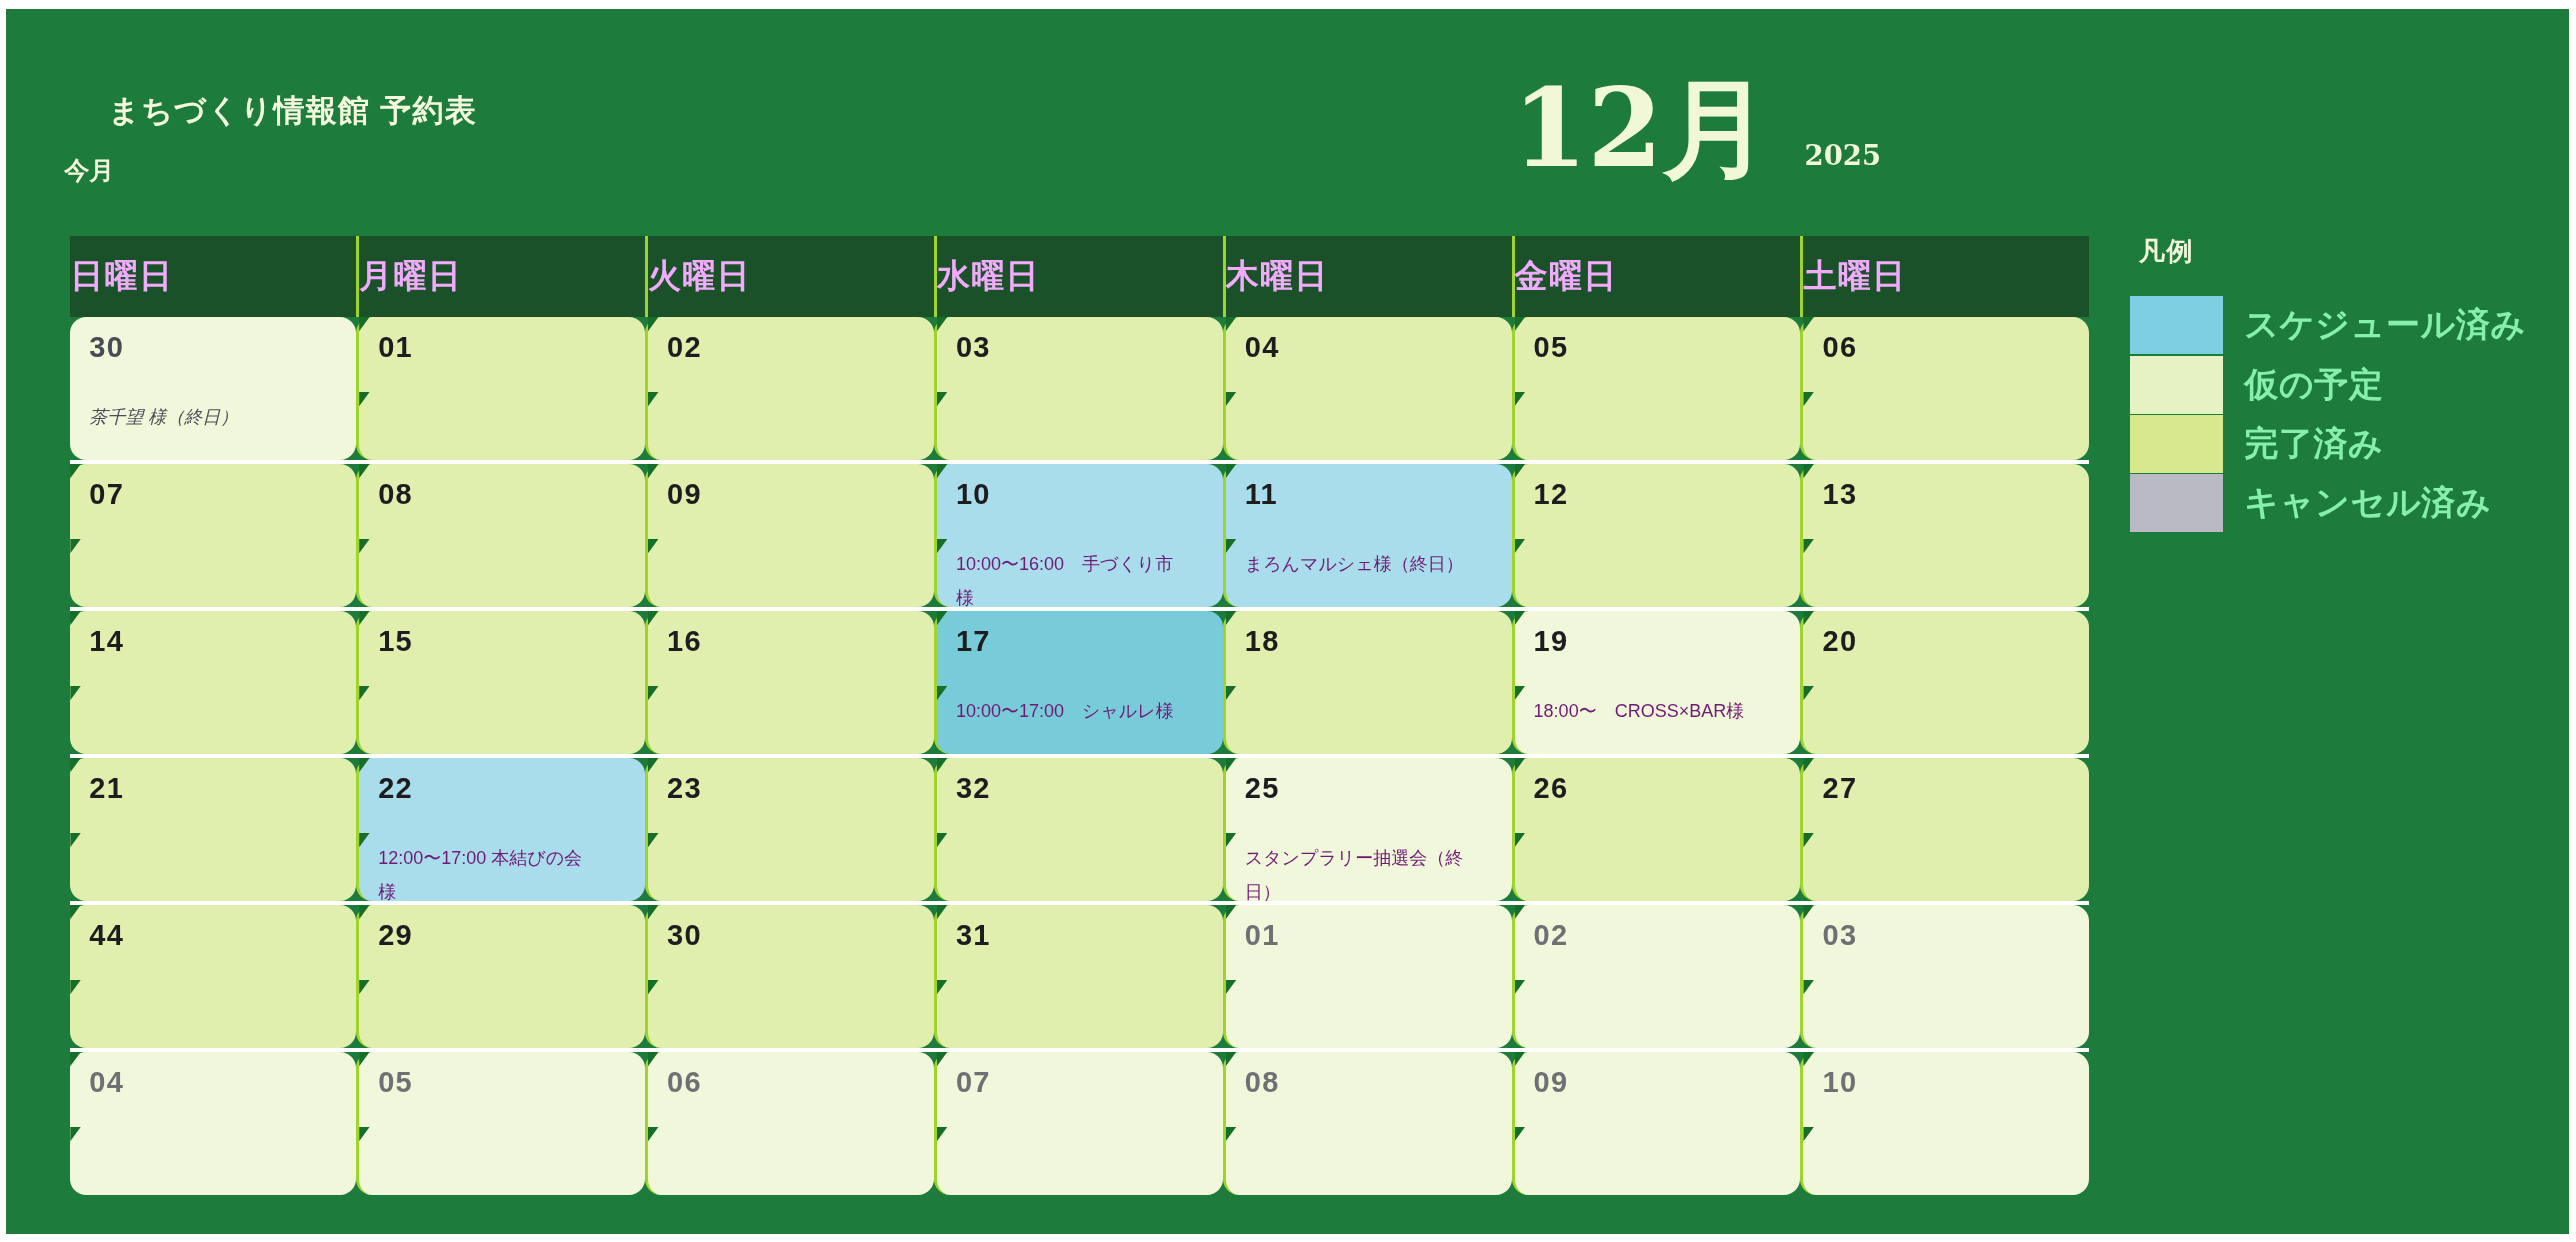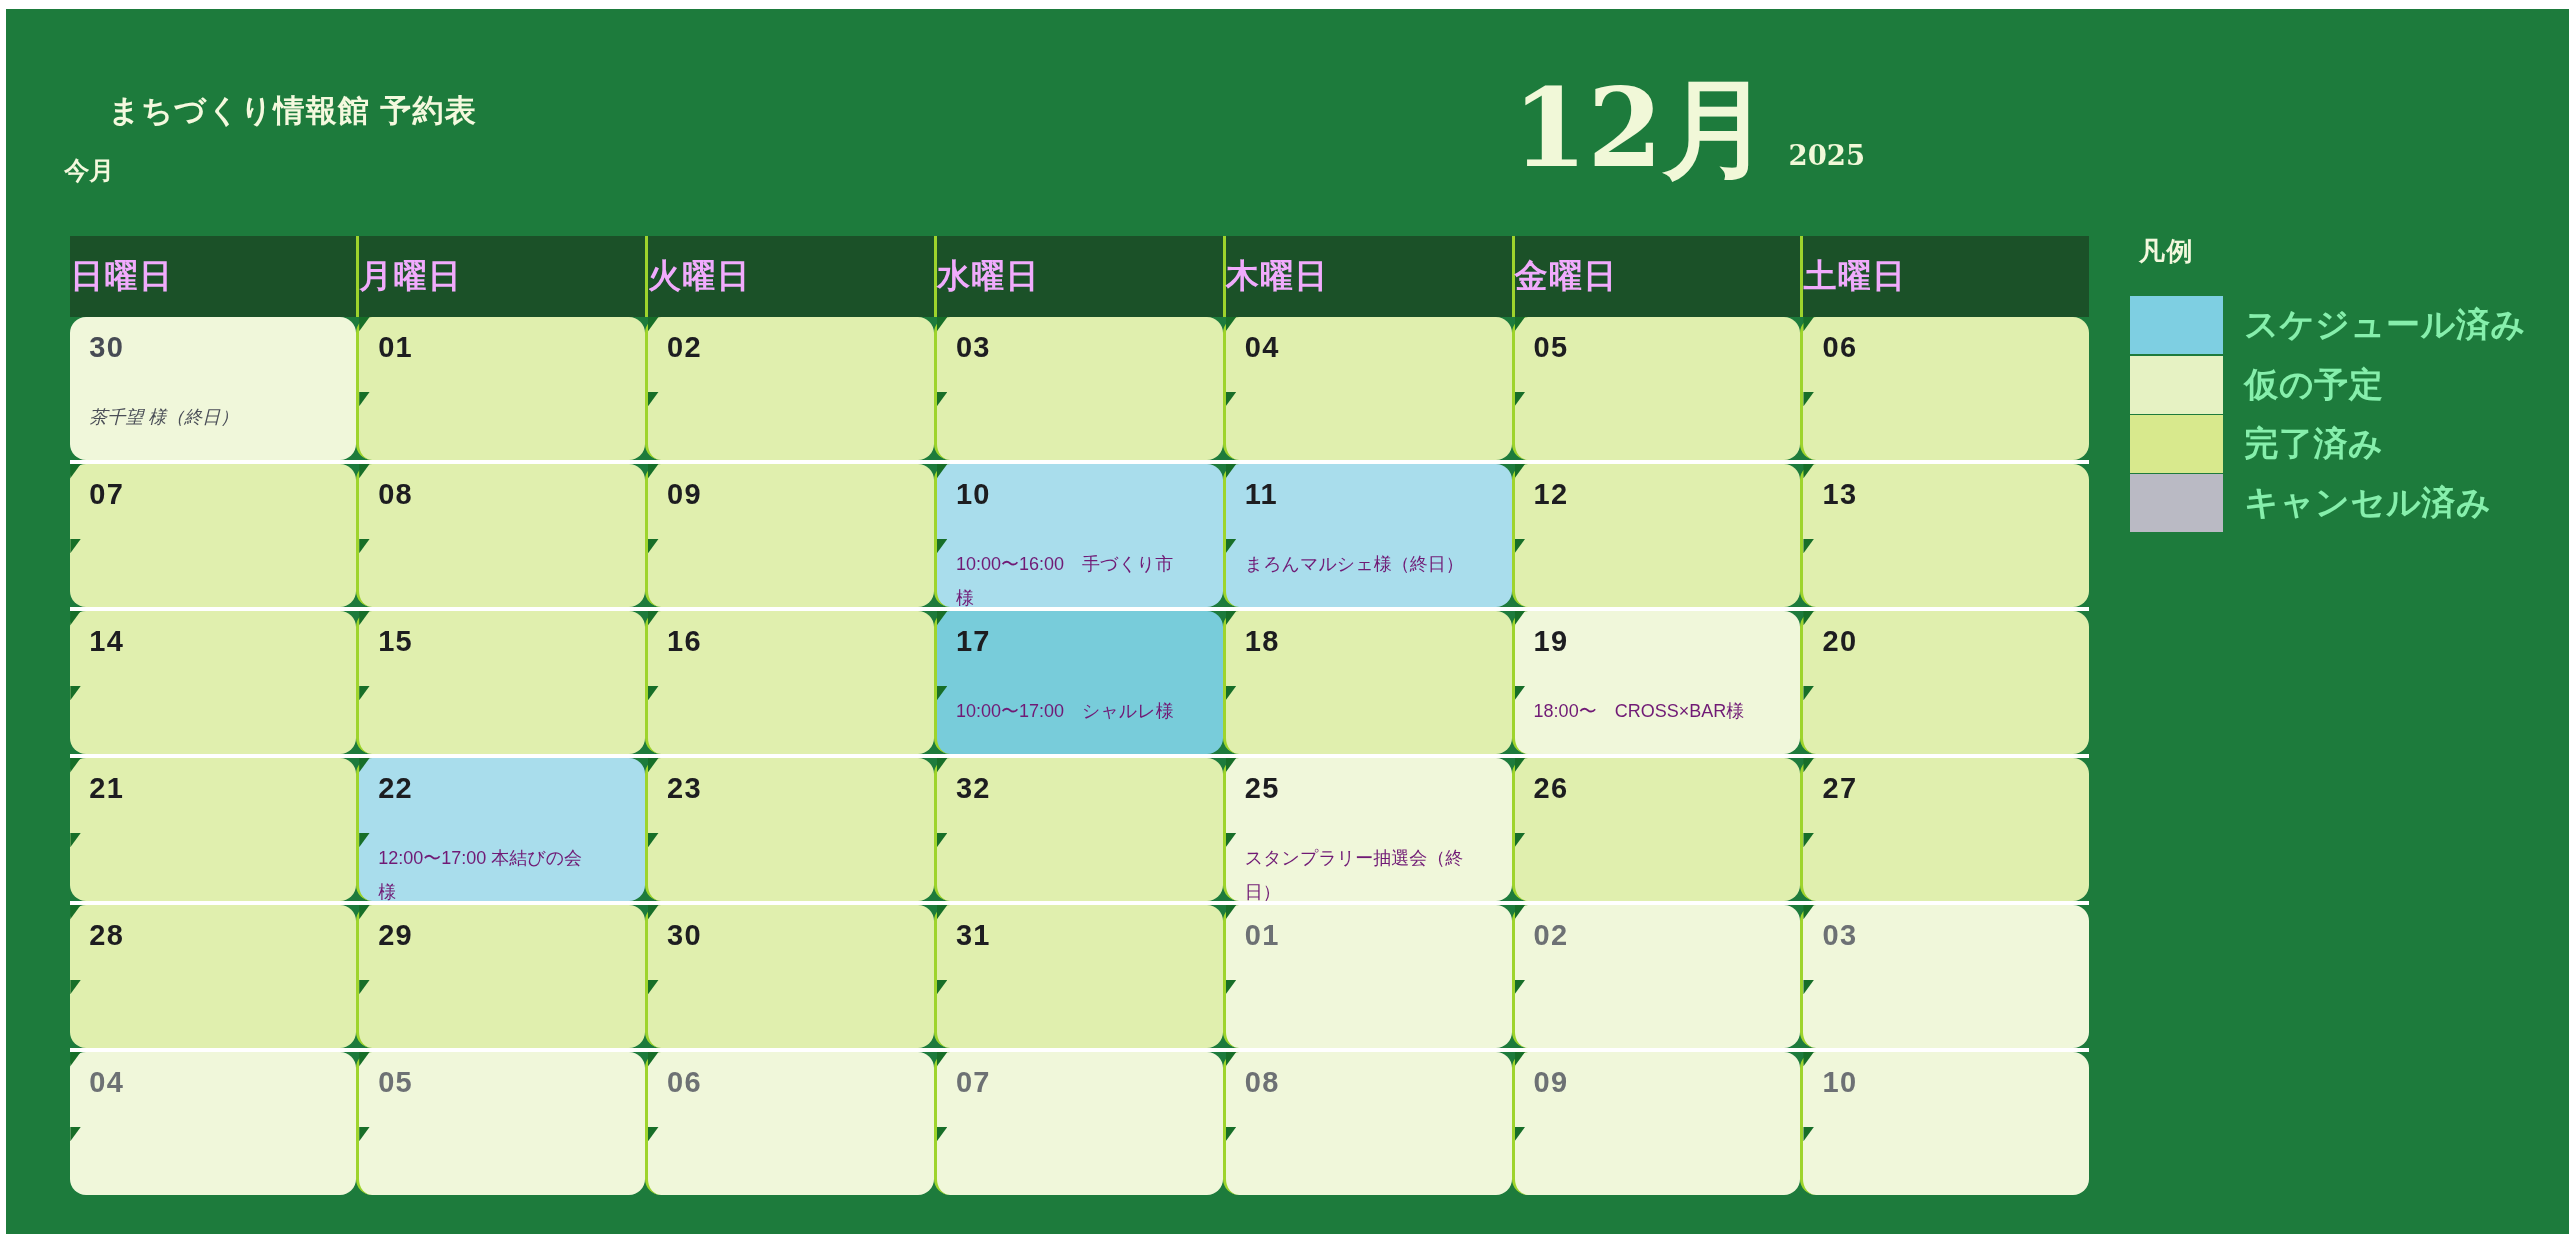--- a/index.html
+++ b/index.html
@@ -16,21 +16,21 @@
   .app-title{
     position:absolute;left:58px;top:81px;
     font-size:31px;font-weight:bold;color:#f4f9de;letter-spacing:1.3px;margin-left:44px;
   }
   .period-label{
     position:absolute;left:58px;top:145px;
     font-size:25px;font-weight:bold;color:#f4f9de;
   }
   .month-block{
     position:absolute;left:1506px;top:63px;
-    display:flex;align-items:flex-end;gap:18px;
+    display:flex;align-items:flex-end;gap:34px;
   }
   .month-big{
     font-family:"DejaVu Serif","Liberation Serif",serif;
     font-size:108px;line-height:1.05;font-weight:bold;color:#f1f8d8;
   }
   .year-label{
     font-family:"DejaVu Serif","Liberation Serif",serif;
     font-size:27.5px;font-weight:bold;color:#f1f8d8;
     margin-bottom:13.8px;
   }
@@ -265,21 +265,21 @@
           <div class="cell v-lime">
             <span class="tri tri-top"></span>
             <span class="tri tri-mid"></span>
             <div class="day-num">27</div>
           </div>
         </div>
         <div class="week">
           <div class="cell v-lime">
             <span class="tri tri-top"></span>
             <span class="tri tri-mid"></span>
-            <div class="day-num">28</div>
+            <div class="day-num">44</div>
           </div>
           <div class="cell v-lime">
             <span class="tri tri-top"></span>
             <span class="tri tri-mid"></span>
             <div class="day-num">29</div>
           </div>
           <div class="cell v-lime">
             <span class="tri tri-top"></span>
             <span class="tri tri-mid"></span>
             <div class="day-num">30</div>

